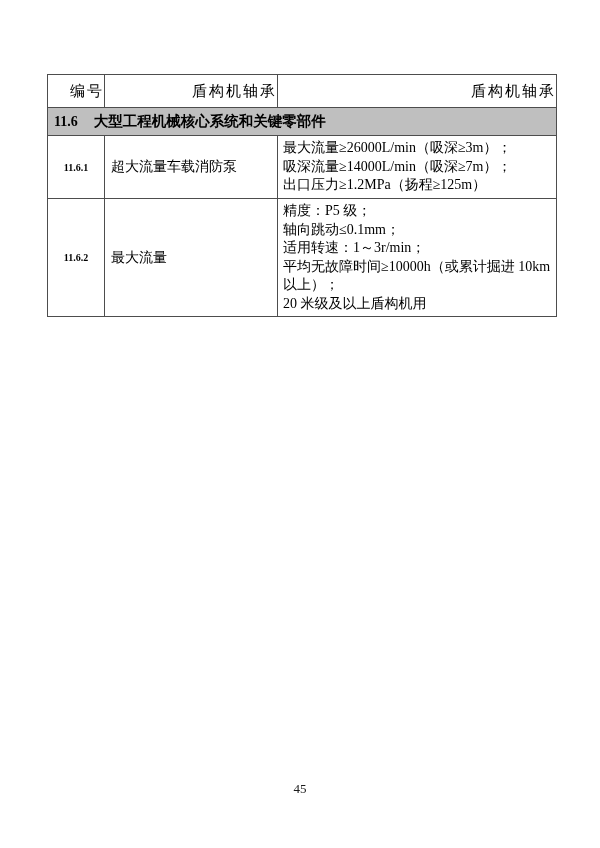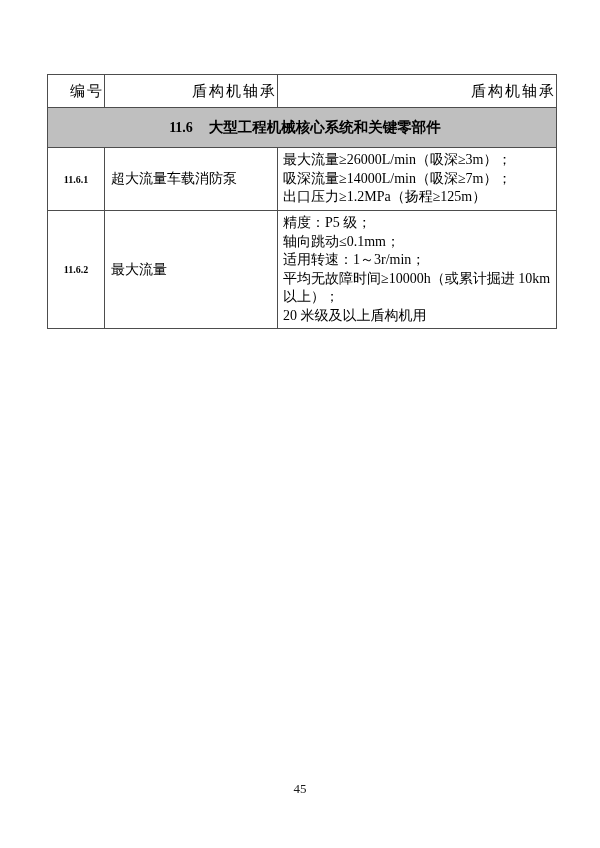--- a/index.html
+++ b/index.html
@@ -22,21 +22,21 @@
     table-layout: fixed;
     border: 1.5px solid #3d3d3d;
   }
   table.equip td, table.equip th {
     border: 1px solid #4d4d4d;
     vertical-align: middle;
     overflow: hidden;
   }
   tr.header-row { height: 33px; }
   tr.row-cont  { height: 132px; }
-  tr.row-sect  { height: 40px; text-align: center; }
+  tr.row-sect  { height: 28px; }
   tr.row-a     { height: 63px; }
   tr.row-b     { height: 107px; }
   th.colhead {
     font-weight: normal;
     font-size: 15px;
     text-align: right;
     letter-spacing: 2px;
     font-family: "Liberation Serif", "DejaVu Serif", serif;
     margin-top: 32px;
   }

